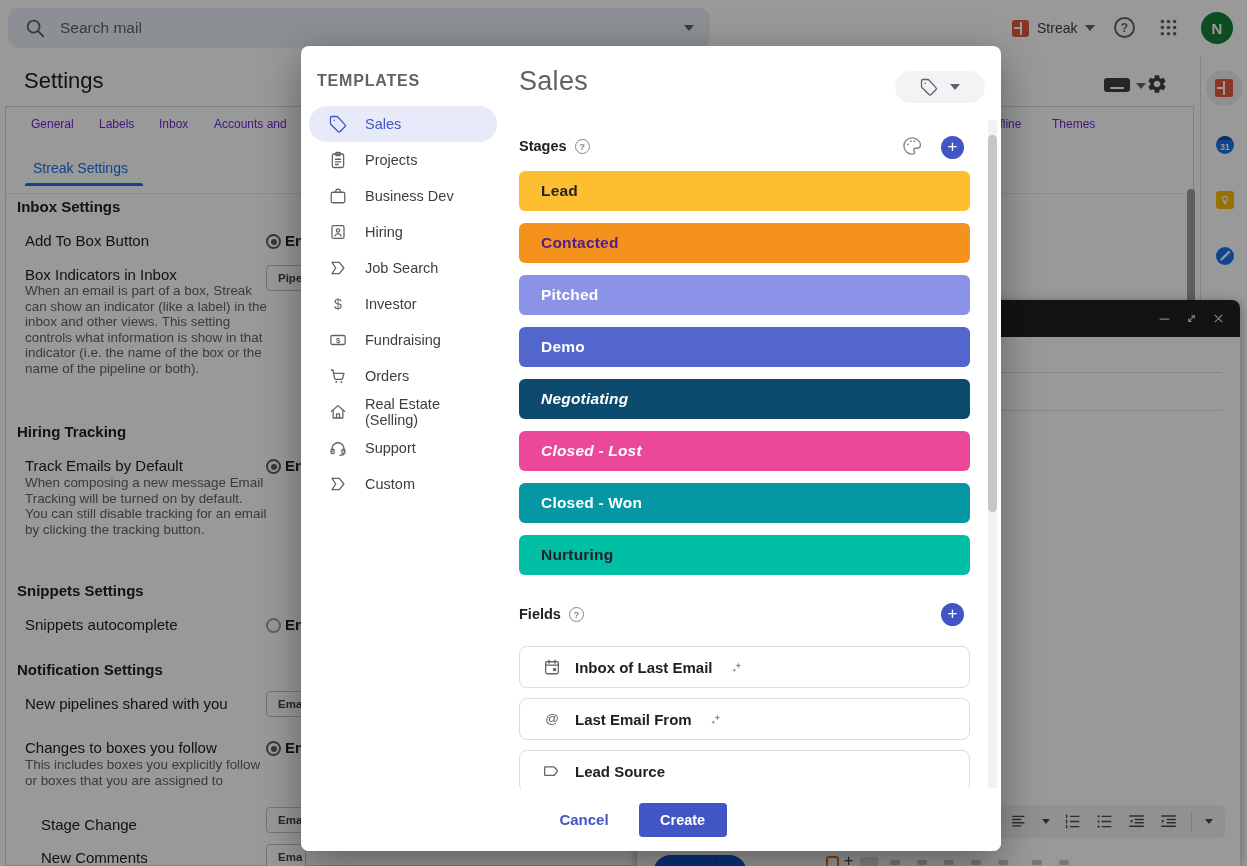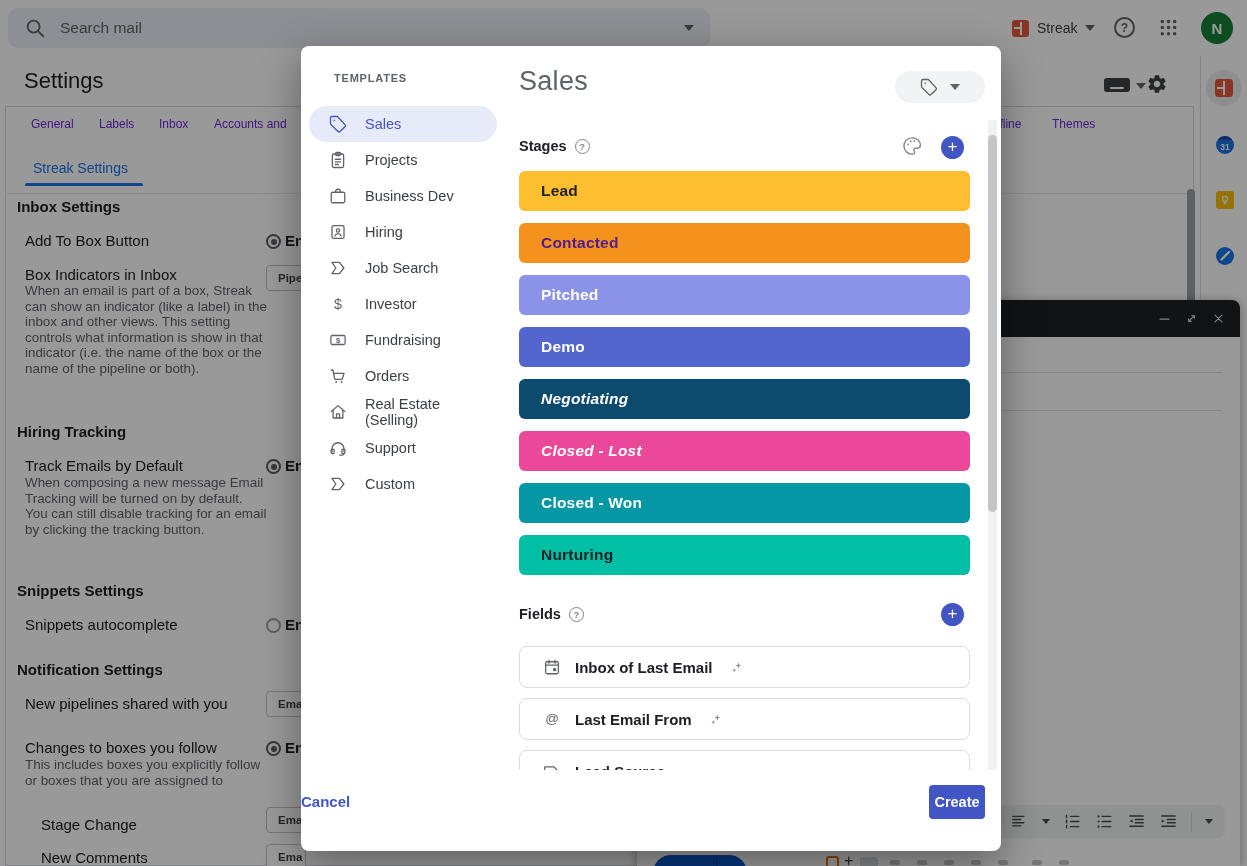--- a/index.html
+++ b/index.html
@@ -61,42 +61,42 @@
   .mini-orange{position:absolute;left:189px;top:556px;width:13px;height:13px;border:2px solid #E8710A;border-radius:3px}
   .mini-plus{position:absolute;left:207px;top:552px;font-size:16px;color:#3C4043}
   .mini-chip{position:absolute;left:223px;top:557px;width:18px;height:12px;background:#D9DCE0;border-radius:2px}
   .mini-mark{position:absolute;top:560px;width:10px;height:5px;background:#C4C6C9;border-radius:2px}
 
   
   .dim{position:absolute;inset:0;background:rgba(0,0,0,.40);z-index:10}
 
   
   .modal{position:absolute;left:301px;top:46px;width:700px;height:805px;background:#fff;border-radius:8px;box-shadow:0 12px 40px rgba(0,0,0,.38);z-index:20}
-  .tpl-header{position:absolute;left:33px;top:26px;font-size:11px;font-weight:700;letter-spacing:.8px;color:#5F6368}
+  .tpl-header{position:absolute;left:16px;top:26px;font-size:16px;font-weight:700;letter-spacing:.8px;color:#5F6368}
   .tpl-item{position:absolute;left:8px;width:188px;height:36px;display:flex;align-items:center;gap:18px;padding-left:20px;font-size:14.5px;color:#3C4043;cursor:pointer}
   .tpl-item svg{color:#5F6368;flex:0 0 auto}
   .tpl-item.sel{background:#E7EAF9;border-radius:18px;color:#4255C4;font-weight:500}
   .tpl-item.sel svg{color:#4255C4}
   .m-title{position:absolute;left:218px;top:20px;font-size:27px;color:#5F6368;letter-spacing:.3px}
   .pill{position:absolute;left:594px;top:25px;width:90px;height:32px;background:#F1F3F4;border-radius:16px;display:flex;align-items:center;justify-content:center;gap:12px;cursor:pointer}
   .sec-hd{position:absolute;display:flex;align-items:center;gap:8px;font-size:14.5px;font-weight:700;color:#202124}
   .qmark{width:15px;height:15px;border:1.5px solid #80868B;border-radius:50%;display:inline-flex;align-items:center;justify-content:center}
   .qmark::after{content:"?";font-size:9.5px;font-weight:700;color:#80868B}
   .palette{position:absolute;left:600px;top:89px;color:#80868B}
   .plusbtn{position:absolute;width:23px;height:23px;border-radius:50%;background:#4255C4;display:flex;align-items:center;justify-content:center;cursor:pointer}
   .plusbtn::after{content:"+";color:#fff;font-size:17px;line-height:1;margin-top:-2px}
   .stage{position:absolute;left:218px;width:451px;height:40px;border-radius:6px;display:flex;align-items:center;padding-left:22px;font-size:15.5px;font-weight:600;letter-spacing:.2px;cursor:pointer}
   .fcard{position:absolute;left:218px;width:451px;height:42px;background:#fff;border:1px solid #DADCE0;border-radius:8px;display:flex;align-items:center;gap:14px;padding-left:23px;cursor:pointer}
   .fcard svg{color:#5F6368}
   .fcard-label{font-size:15px;font-weight:600;color:#202124}
   .m-scrolltrack{position:absolute;left:687px;top:74px;width:9px;height:668px;background:#F1F2F3}
   .m-scrollthumb{position:absolute;left:687px;top:89px;width:9px;height:377px;background:#C4C7CA;border-radius:4.5px}
-  .mfooter{position:absolute;left:0;top:724px;width:700px;height:63px;background:#fff;border-radius:0 0 8px 8px;display:flex;align-items:center;justify-content:space-between;gap:30px;padding-right:16px}
+  .mfooter{position:absolute;left:0;top:742px;width:700px;height:63px;background:#fff;border-radius:0 0 8px 8px;display:flex;align-items:center;justify-content:center;gap:30px;padding-right:16px}
   .cancel{font-size:15px;font-weight:600;cursor:pointer}
-  .create{width:56px;height:34px;border-radius:4px;color:#fff;font-size:14.5px;font-weight:600;display:flex;align-items:center;justify-content:center;cursor:pointer}
+  .create{width:88px;height:34px;border-radius:4px;color:#fff;font-size:14.5px;font-weight:600;display:flex;align-items:center;justify-content:center;cursor:pointer}
 
   svg.ic{width:18px;height:18px;stroke:currentColor;fill:none;stroke-width:1.7;stroke-linecap:round;stroke-linejoin:round}
   svg.ic22{width:22px;height:22px;stroke:currentColor;fill:none;stroke-width:1.5;stroke-linecap:round;stroke-linejoin:round}
   svg.spark{width:15px;height:15px;margin-left:2px}
   svg.fmt{width:19px;height:19px;stroke:#474A4D;fill:none;stroke-width:1.8;stroke-linecap:round}
   svg.chc{width:15px;height:15px;stroke:#DADCE0;fill:none;stroke-width:1.8;stroke-linecap:round}
 </style>
 </head>
 <body>
 

